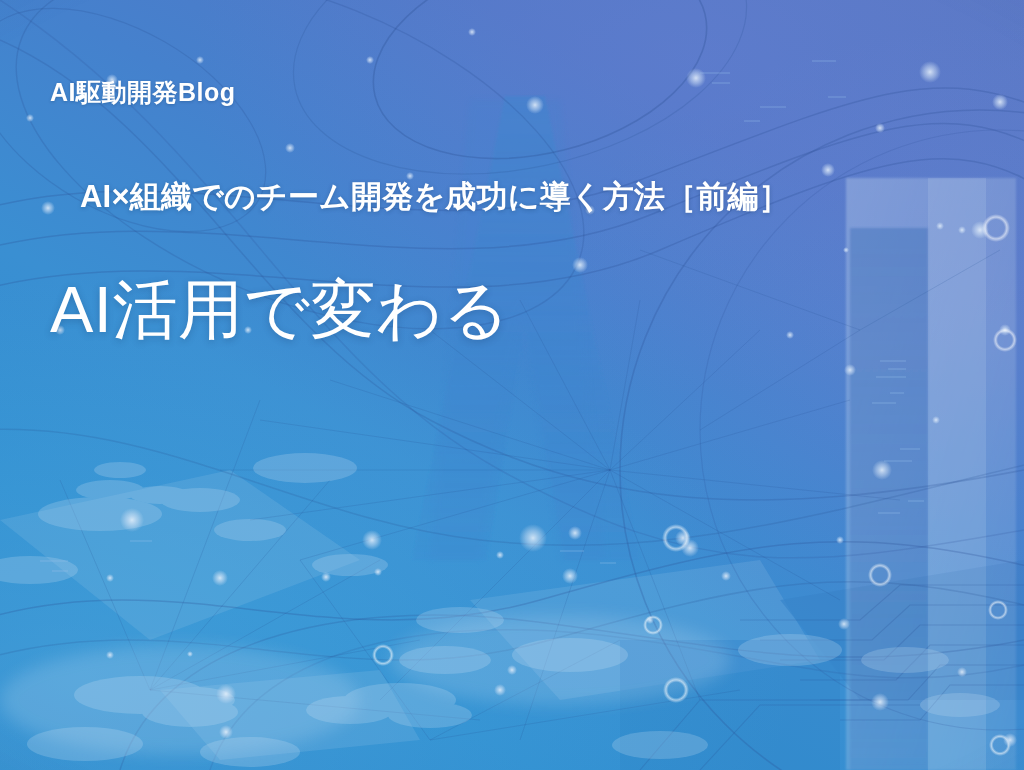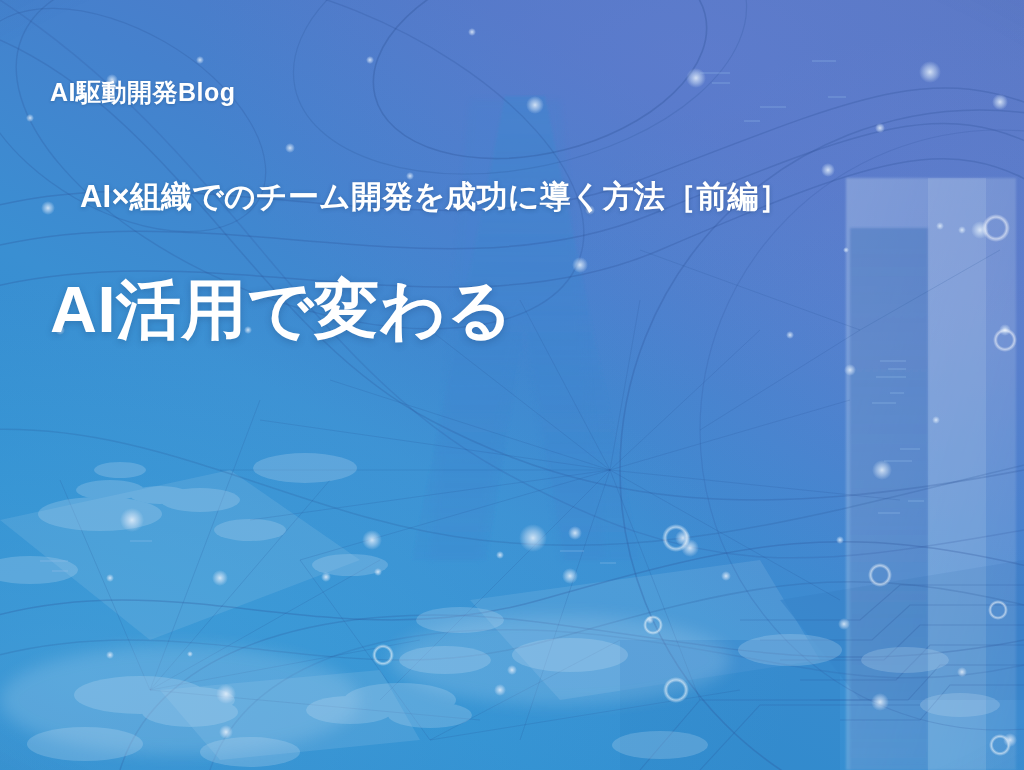--- a/index.html
+++ b/index.html
@@ -92,21 +92,21 @@
     white-space: nowrap;
     margin-left: 30px;
   }
 
   .headline {
     position: absolute;
     top: 272px;
     left: 0;
     color: #ffffff;
     font-size: 65px;
-    font-weight: 700;
+    font-weight: 400;
     line-height: 1.18;
     letter-spacing: 0.5px;
     text-shadow: 0 2px 7px rgba(20,55,100,0.28);
     white-space: nowrap;
   }
   .headline .hl-line { display: block; }
 </style>
 </head>
 <body>
 

